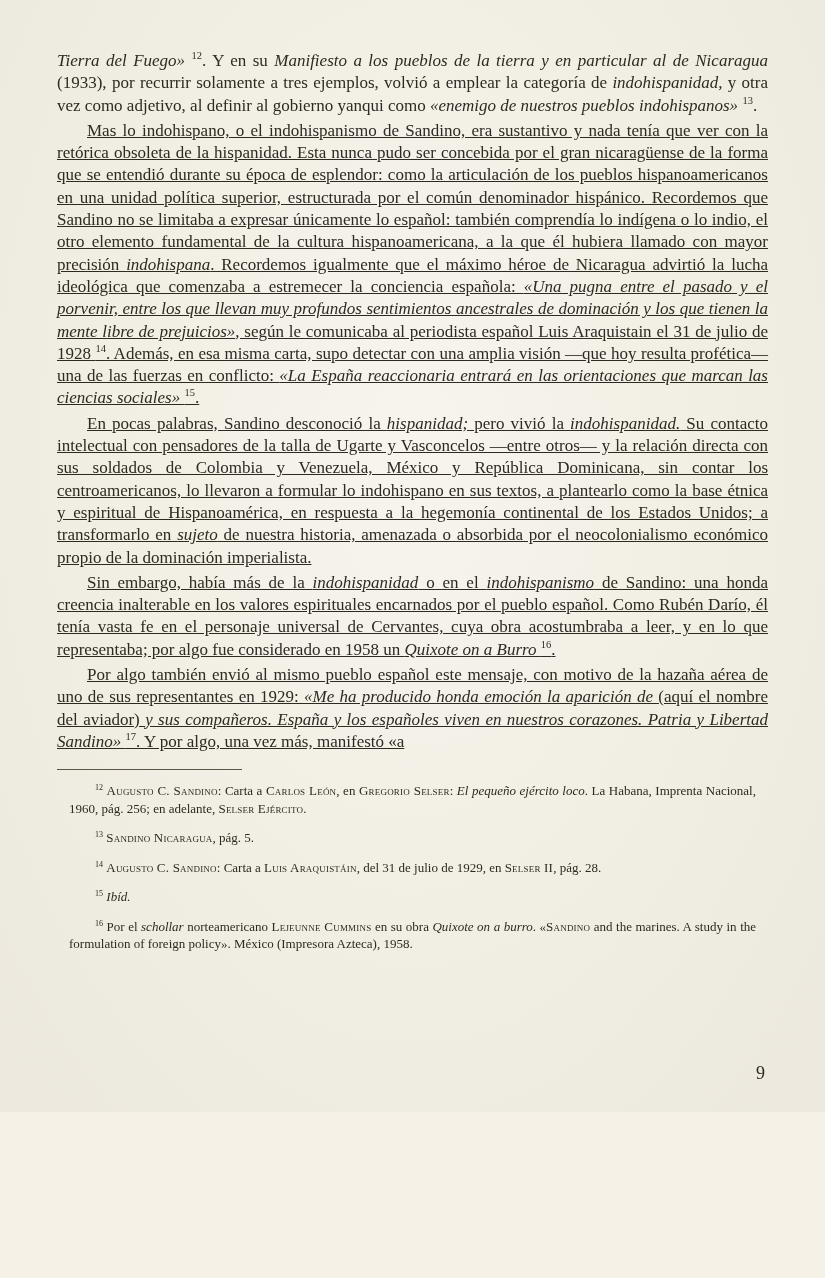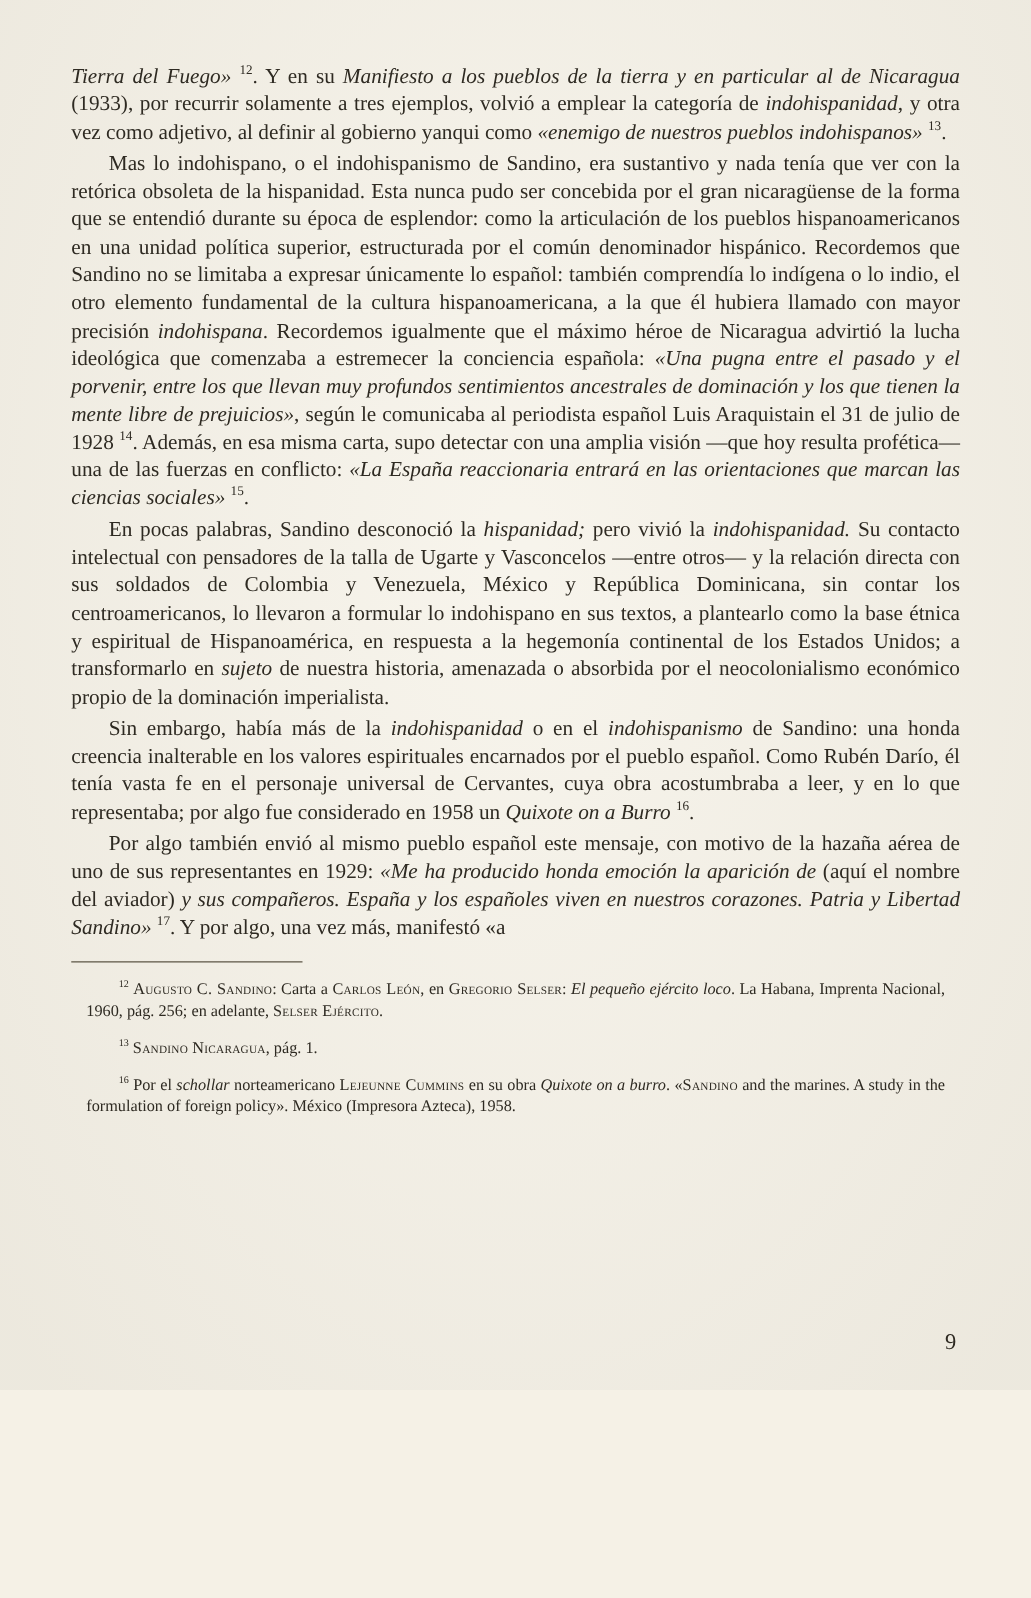--- a/index.html
+++ b/index.html
@@ -22,20 +22,21 @@
   }
   .body-text p {
     margin: 0 0 3px 0;
     font-size: 17px;
     line-height: 22.3px;
     text-align: justify;
     text-justify: inter-word;
   }
   .body-text p.indent {
     text-indent: 30px;
+    text-decoration: underline;
   }
   .s-n { font-style: normal; }
   .s-i { font-style: italic; }
   .s-sc { font-variant: small-caps; letter-spacing: 0.2px; }
   sup.s-sup {
     font-size: 0.62em;
     line-height: 0;
     vertical-align: super;
     font-style: normal;
   }
@@ -73,20 +74,22 @@
       <p class="indent"><span class="s-n">Mas lo indohispano, o el indohispanismo de Sandino, era sustantivo y nada tenía que ver con la retórica obsoleta de la hispanidad. Esta nunca pudo ser concebida por el gran nicaragüense de la forma que se entendió durante su época de esplendor: como la articulación de los pueblos hispanoamericanos en una unidad política superior, estructurada por el común denominador hispánico. Recordemos que Sandino no se limitaba a expresar únicamente lo español: también comprendía lo indígena o lo indio, el otro elemento fundamental de la cultura hispanoamericana, a la que él hubiera llamado con mayor precisión </span><span class="s-i">indohispana</span><span class="s-n">. Recordemos igualmente que el máximo héroe de Nicaragua advirtió la lucha ideológica que comenzaba a estremecer la conciencia española: </span><span class="s-i">«Una pugna entre el pasado y el porvenir, entre los que llevan muy profundos sentimientos ancestrales de dominación y los que tienen la mente libre de prejuicios»</span><span class="s-n">, según le comunicaba al periodista español Luis Araquistain el 31 de julio de 1928 </span><sup class="s-sup">14</sup><span class="s-n">. Además, en esa misma carta, supo detectar con una amplia visión —que hoy resulta profética— una de las fuerzas en conflicto: </span><span class="s-i">«La España reaccionaria entrará en las orientaciones que marcan las ciencias sociales» </span><sup class="s-sup">15</sup><span class="s-n">.</span></p>
       <p class="indent"><span class="s-n">En pocas palabras, Sandino desconoció la </span><span class="s-i">hispanidad;</span><span class="s-n"> pero vivió la </span><span class="s-i">indohispanidad.</span><span class="s-n"> Su contacto intelectual con pensadores de la talla de Ugarte y Vasconcelos —entre otros— y la relación directa con sus soldados de Colombia y Venezuela, México y República Dominicana, sin contar los centroamericanos, lo llevaron a formular lo indohispano en sus textos, a plantearlo como la base étnica y espiritual de Hispanoamérica, en respuesta a la hegemonía continental de los Estados Unidos; a transformarlo en </span><span class="s-i">sujeto</span><span class="s-n"> de nuestra historia, amenazada o absorbida por el neocolonialismo económico propio de la dominación imperialista.</span></p>
       <p class="indent"><span class="s-n">Sin embargo, había más de la </span><span class="s-i">indohispanidad</span><span class="s-n"> o en el </span><span class="s-i">indohispanismo</span><span class="s-n"> de Sandino: una honda creencia inalterable en los valores espirituales encarnados por el pueblo español. Como Rubén Darío, él tenía vasta fe en el personaje universal de Cervantes, cuya obra acostumbraba a leer, y en lo que representaba; por algo fue considerado en 1958 un </span><span class="s-i">Quixote on a Burro </span><sup class="s-sup">16</sup><span class="s-n">.</span></p>
       <p class="indent"><span class="s-n">Por algo también envió al mismo pueblo español este mensaje, con motivo de la hazaña aérea de uno de sus representantes en 1929: </span><span class="s-i">«Me ha producido honda emoción la aparición de</span><span class="s-n"> (aquí el nombre del aviador) </span><span class="s-i">y sus compañeros. España y los españoles viven en nuestros corazones. Patria y Libertad Sandino» </span><sup class="s-sup">17</sup><span class="s-n">. Y por algo, una vez más, manifestó «a</span></p>
     </div>
 
   <div class="footnotes">
     <hr class="fn-rule">
     <div class="fn-list">
         <p class="indent"><sup class="s-sup">12</sup><span class="s-n"> </span><span class="s-sc">Augusto C. Sandino</span><span class="s-n">: Carta a </span><span class="s-sc">Carlos León</span><span class="s-n">, en </span><span class="s-sc">Gregorio Selser</span><span class="s-n">: </span><span class="s-i">El pequeño ejército loco</span><span class="s-n">. La Habana, Imprenta Nacional, 1960, pág. 256; en adelante, </span><span class="s-sc">Selser Ejército</span><span class="s-n">.</span></p>
-        <p class="indent"><sup class="s-sup">13</sup><span class="s-n"> </span><span class="s-sc">Sandino Nicaragua</span><span class="s-n">, pág. 1.</span></p>
+        <p class="indent"><sup class="s-sup">13</sup><span class="s-n"> </span><span class="s-sc">Sandino Nicaragua</span><span class="s-n">, pág. 5.</span></p>
+        <p class="indent"><sup class="s-sup">14</sup><span class="s-n"> </span><span class="s-sc">Augusto C. Sandino</span><span class="s-n">: Carta a </span><span class="s-sc">Luis Araquistáin</span><span class="s-n">, del 31 de julio de 1929, en </span><span class="s-sc">Selser II</span><span class="s-n">, pág. 28.</span></p>
+        <p class="indent"><sup class="s-sup">15</sup><span class="s-n"> </span><span class="s-i">Ibíd.</span></p>
         <p class="indent"><sup class="s-sup">16</sup><span class="s-n"> Por el </span><span class="s-i">schollar</span><span class="s-n"> norteamericano </span><span class="s-sc">Lejeunne Cummins</span><span class="s-n"> en su obra </span><span class="s-i">Quixote on a burro</span><span class="s-n">. «</span><span class="s-sc">Sandino</span><span class="s-n"> and the marines. A study in the formulation of foreign policy». México (Impresora Azteca), 1958.</span></p>
       </div>
   </div>
 
   <div class="page-number">9</div>
 
 </div>
 
 </body></html>

